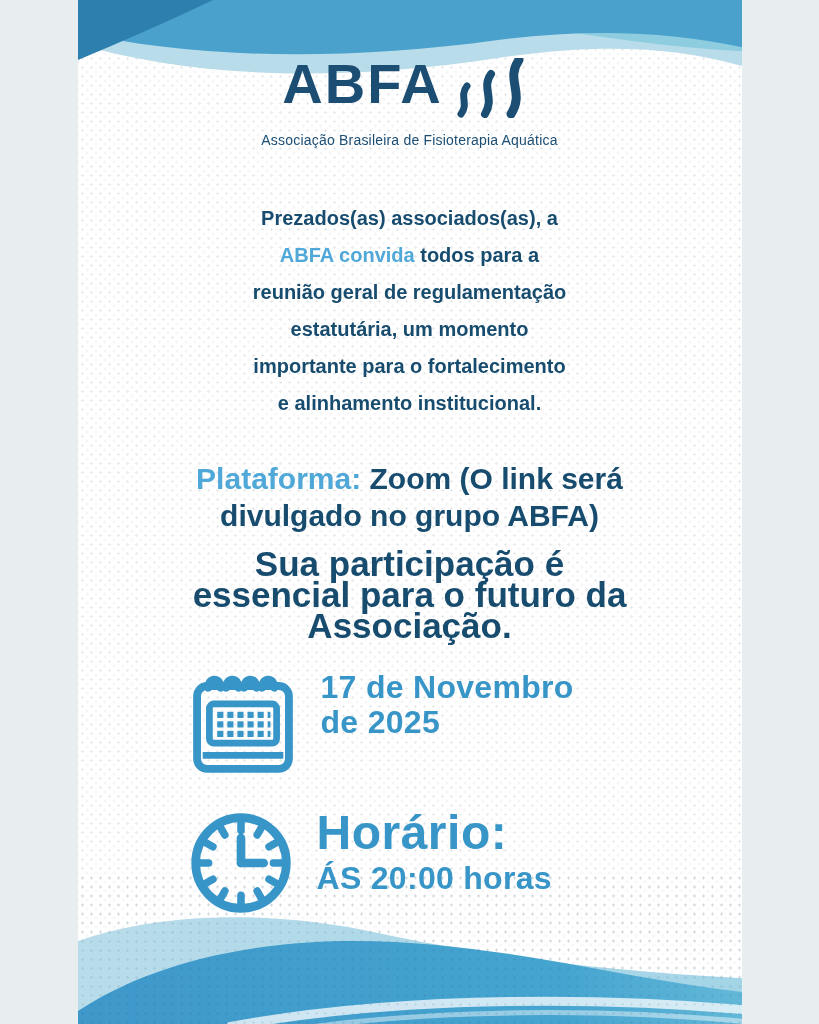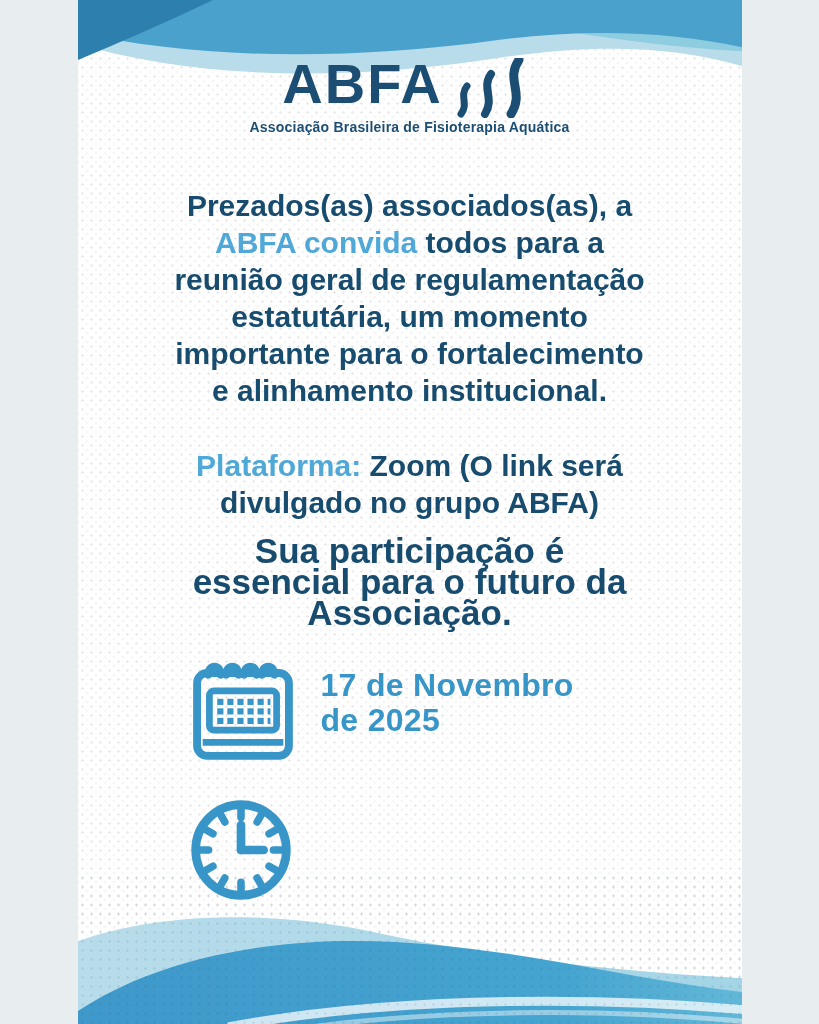--- a/index.html
+++ b/index.html
@@ -32,26 +32,26 @@
   }
   
   .logo{margin-top:56px;display:flex;flex-direction:column;align-items:center;}
   .logo-row{display:flex;align-items:flex-start;}
   .logo-word{
     font-size:56px;font-weight:800;color:#1c4e74;
     letter-spacing:2px;line-height:1;
   }
   .logo-waves{margin-left:10px;margin-top:2px;}
   .logo-tagline{
-    margin-top:1px;font-size:14px;font-weight:700;color:#1c4e74;letter-spacing:0.2px;
+    margin-top:14px;font-size:14px;font-weight:400;color:#1c4e74;letter-spacing:0.2px;
   }
   
   .intro{
     margin:52px 0 0 0;max-width:660px;
-    font-size:30px;font-weight:800;color:#174c6f;
+    font-size:20px;font-weight:800;color:#174c6f;
     line-height:37px;white-space:pre-line;
   }
   .accent{color:#4fa8d8;}
   .platform{
     margin:38px 0 0 0;max-width:640px;
     font-size:30px;font-weight:800;color:#174c6f;
     line-height:37px;white-space:pre-line;
   }
   .participation{
     margin:14px 0 0 0;max-width:640px;
@@ -64,21 +64,21 @@
     text-align:left;
   }
   .event-row.data{margin-top:26px;}
   .event-row.time{margin-top:30px;}
   .event-icon{flex:0 0 auto;}
   .event-text{display:flex;flex-direction:column;}
   .event-heading{
     font-size:48px;font-weight:800;color:#3795c8;line-height:1.02;letter-spacing:0.5px;
   }
   .event-sub{
-    margin-top:14px;font-size:32px;font-weight:800;color:#3795c8;
+    margin-top:3px;font-size:32px;font-weight:800;color:#3795c8;
     line-height:1.1;white-space:pre-line;letter-spacing:0.3px;
   }
 </style>
 </head>
 <body>
 
 <div class="poster">
 
   <svg class="wave-top" width="819" height="170" viewBox="0 0 819 170">
     <path fill="#b9dcea" d="M0,44 C110,76 250,84 420,58 C555,38 650,50 745,98 C775,112 800,124 819,134 L819,0 L0,0 Z"></path>
@@ -182,16 +182,20 @@
           <line x1="17.1" y1="69" x2="24" y2="65"></line>
           <line x1="12" y1="50" x2="20" y2="50"></line>
           <line x1="17.1" y1="31" x2="24" y2="35"></line>
           <line x1="31" y1="17.1" x2="35" y2="24"></line>
         </g>
         <g stroke="#3795c8" stroke-width="8" stroke-linecap="round">
           <line x1="50" y1="50" x2="50" y2="27"></line>
           <line x1="50" y1="50" x2="71" y2="50"></line>
         </g>
       </svg>
+      <div class="event-text">
+        <div class="event-heading">Horário:</div>
+        <div class="event-sub">ÁS 20:00 horas</div>
+      </div>
     </div>
 
   </div>
 </div>
 
 </body></html>

